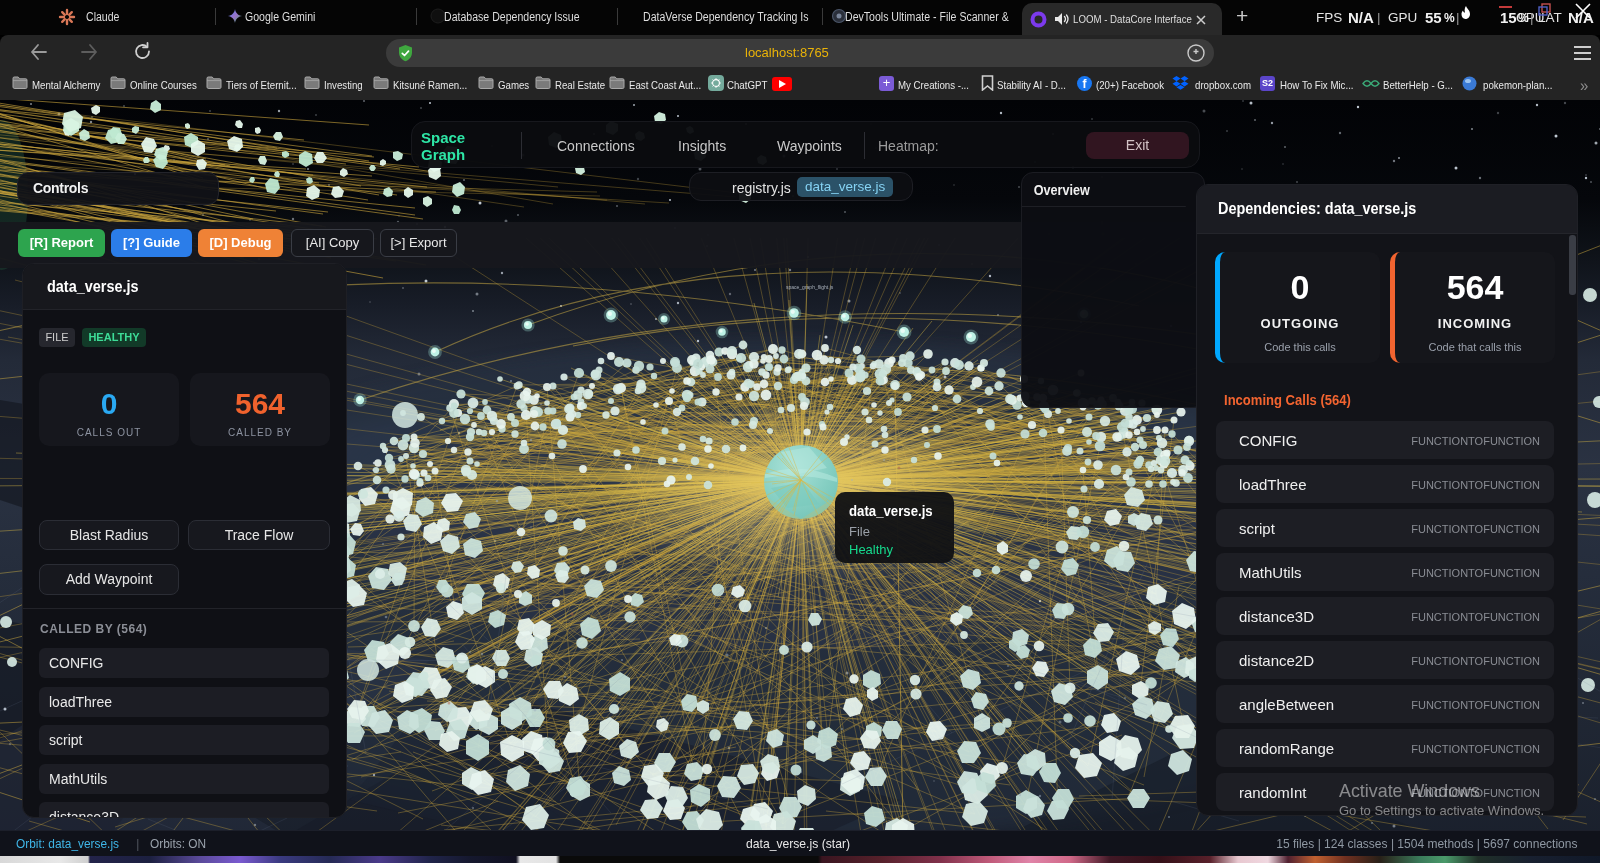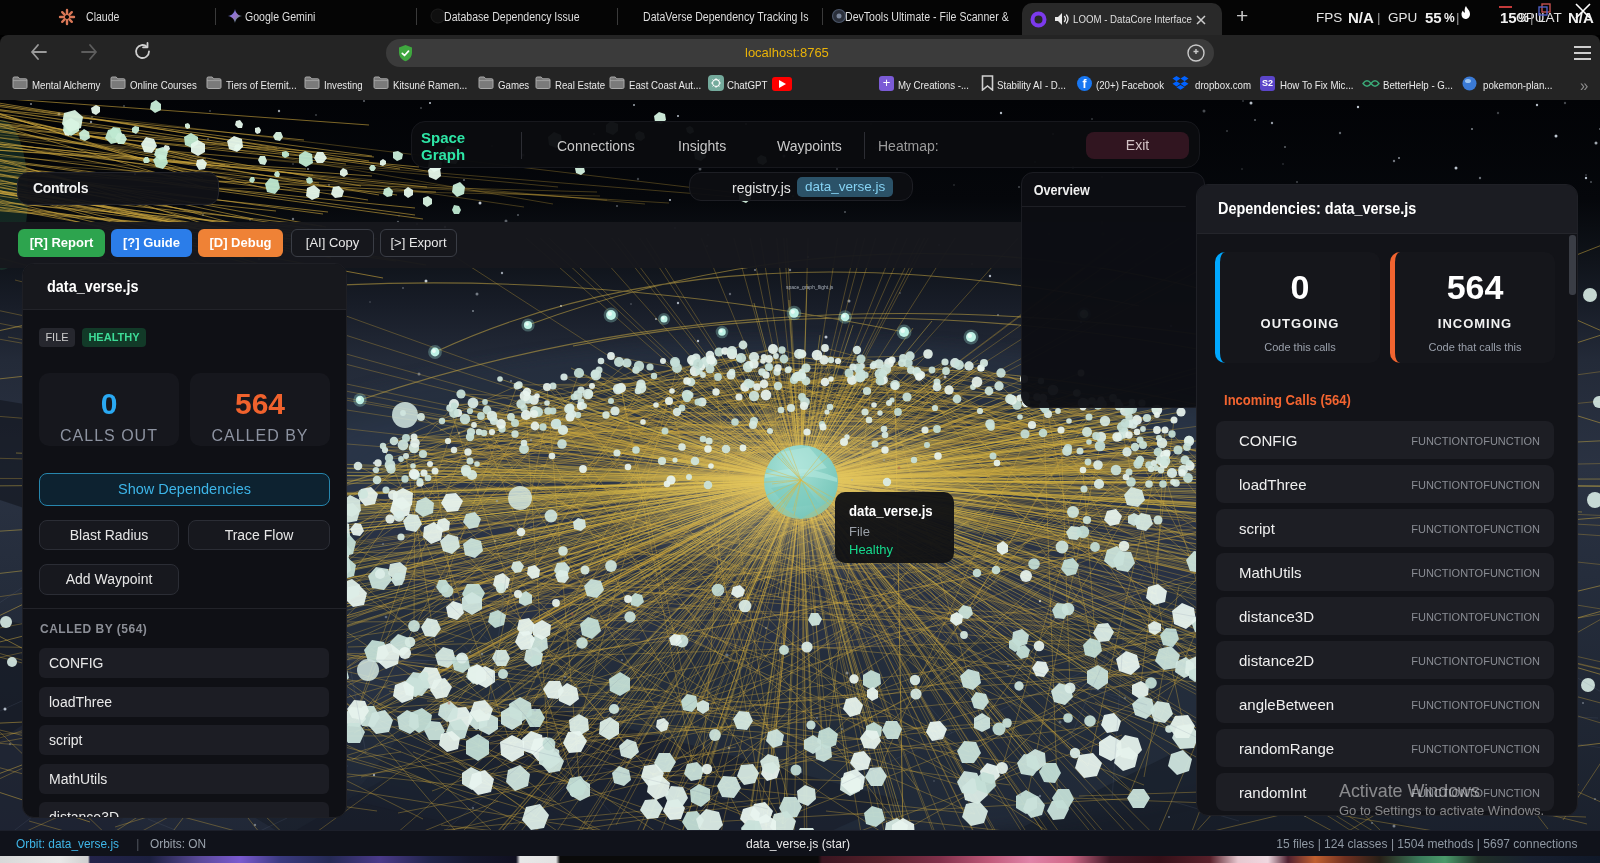--- a/index.html
+++ b/index.html
@@ -33,21 +33,21 @@
 .tsb{position:absolute;top:7px;height:28px;border-radius:6px;font-size:13px;font-weight:bold;color:#fff;text-align:center;line-height:28px;}
 .tsb2{background:#16171c;border:1px solid #3a3d45;font-weight:normal;color:#e8e8e8;line-height:26px;}
 #overview{position:absolute;left:1021px;top:72px;width:184px;height:236px;background:rgba(13,14,19,0.96);border-radius:12px;border:1px solid #1b1c22;}
 #overview .h{padding:9px 0 8px 13px;font-size:14px;font-weight:bold;color:#f0f0f0;border-bottom:1px solid #1e1f25;transform:scaleX(0.9);transform-origin:0 0;}
 #lp{position:absolute;left:22px;top:163px;width:325px;height:555px;background:#0f1015;border-radius:12px;border:1px solid #1e1f25;overflow:hidden;}
 #lp .hd{height:46px;background:#17181d;border-bottom:1px solid #222329;}
 #lp .hd span{display:block;padding:13px 0 0 24px;font-size:17px;font-weight:bold;color:#fff;transform:scaleX(0.85);transform-origin:24px 0;}
 .badge{position:absolute;height:19px;border-radius:4px;font-size:11px;line-height:19px;text-align:center;}
 .card{position:absolute;background:#16171d;border-radius:10px;text-align:center;}
 .card .v{font-size:30px;font-weight:bold;margin-top:14px;}
-.card .l{font-size:16px;letter-spacing:1px;color:#8d93a1;margin-top:6px;}
+.card .l{font-size:10px;letter-spacing:1px;color:#8d93a1;margin-top:6px;}
 .lbtn{position:absolute;background:#17181e;border:1px solid #2b2d35;border-radius:8px;color:#e6e6e6;font-size:14px;text-align:center;}
 .lrow{position:absolute;left:16px;width:290px;height:30px;background:#1c1d24;border-radius:6px;color:#e9e9e9;font-size:14px;line-height:30px;padding-left:10px;}
 #rp{position:absolute;left:1196px;top:84px;width:382px;height:632px;background:#121318;border-radius:12px;border:1px solid #1f2026;overflow:hidden;}
 #rp .hd{height:49px;background:#1b1c22;border-bottom:1px solid #24252b;}
 #rp .hd span{display:block;padding:14px 0 0 21px;font-size:17px;font-weight:bold;color:#fff;transform:scaleX(0.85);transform-origin:21px 0;}
 .rcard{position:absolute;width:165px;height:111px;background:#15161b;border-radius:10px;text-align:center;}
 .rcard .v{font-size:34px;font-weight:bold;color:#fff;margin-top:16px;}
 .rcard .l{font-size:13px;font-weight:bold;letter-spacing:1px;color:#f2f2f2;margin-top:9px;}
 .rcard .s{font-size:11px;color:#9aa0ab;margin-top:10px;}
 .rrow{position:absolute;left:19px;width:338px;height:38px;background:#1d1e24;border-radius:8px;}
@@ -1597,21 +1597,20 @@
   <div class="badge" style="left:16px;top:64px;width:36px;background:#26272e;color:#cfcfcf">FILE</div>
   <div class="badge" style="left:59px;top:64px;width:64px;background:#123a28;color:#3ddc97;font-weight:bold">HEALTHY</div>
   <div class="card" style="left:16px;top:109px;width:140px;height:73px">
           <div class="v" style="color:#2aa9f2">0</div>
           <div class="l">CALLS OUT</div>
         </div>
   <div class="card" style="left:167px;top:109px;width:140px;height:73px">
           <div class="v" style="color:#f0622d">564</div>
           <div class="l">CALLED BY</div>
         </div>
-  <div class="lbtn" style="left:16px;top:209px;width:291px;height:33px;background:#0d2230;border-color:#2786ad;color:#3db5e8;line-height:31px;font-size:14.5px">Show Dependencies</div>
   <div class="lbtn" style="left:16px;top:256px;width:140px;height:30px;line-height:28px">Blast Radius</div>
   <div class="lbtn" style="left:165px;top:256px;width:142px;height:30px;line-height:28px">Trace Flow</div>
   <div class="lbtn" style="left:16px;top:300px;width:140px;height:31px;line-height:29px">Add Waypoint</div>
   <div style="position:absolute;left:0;top:344px;width:325px;height:1px;background:#222329"></div>
   <div style="position:absolute;left:17px;top:358px;font-size:12px;font-weight:bold;letter-spacing:0.5px;color:#8b8e96">CALLED BY (564)</div>
   <div class="lrow" style="top:384px">CONFIG</div>
   <div class="lrow" style="top:423px">loadThree</div>
   <div class="lrow" style="top:461px">script</div>
   <div class="lrow" style="top:500px">MathUtils</div>
   <div class="lrow" style="top:538px">distance3D</div>

